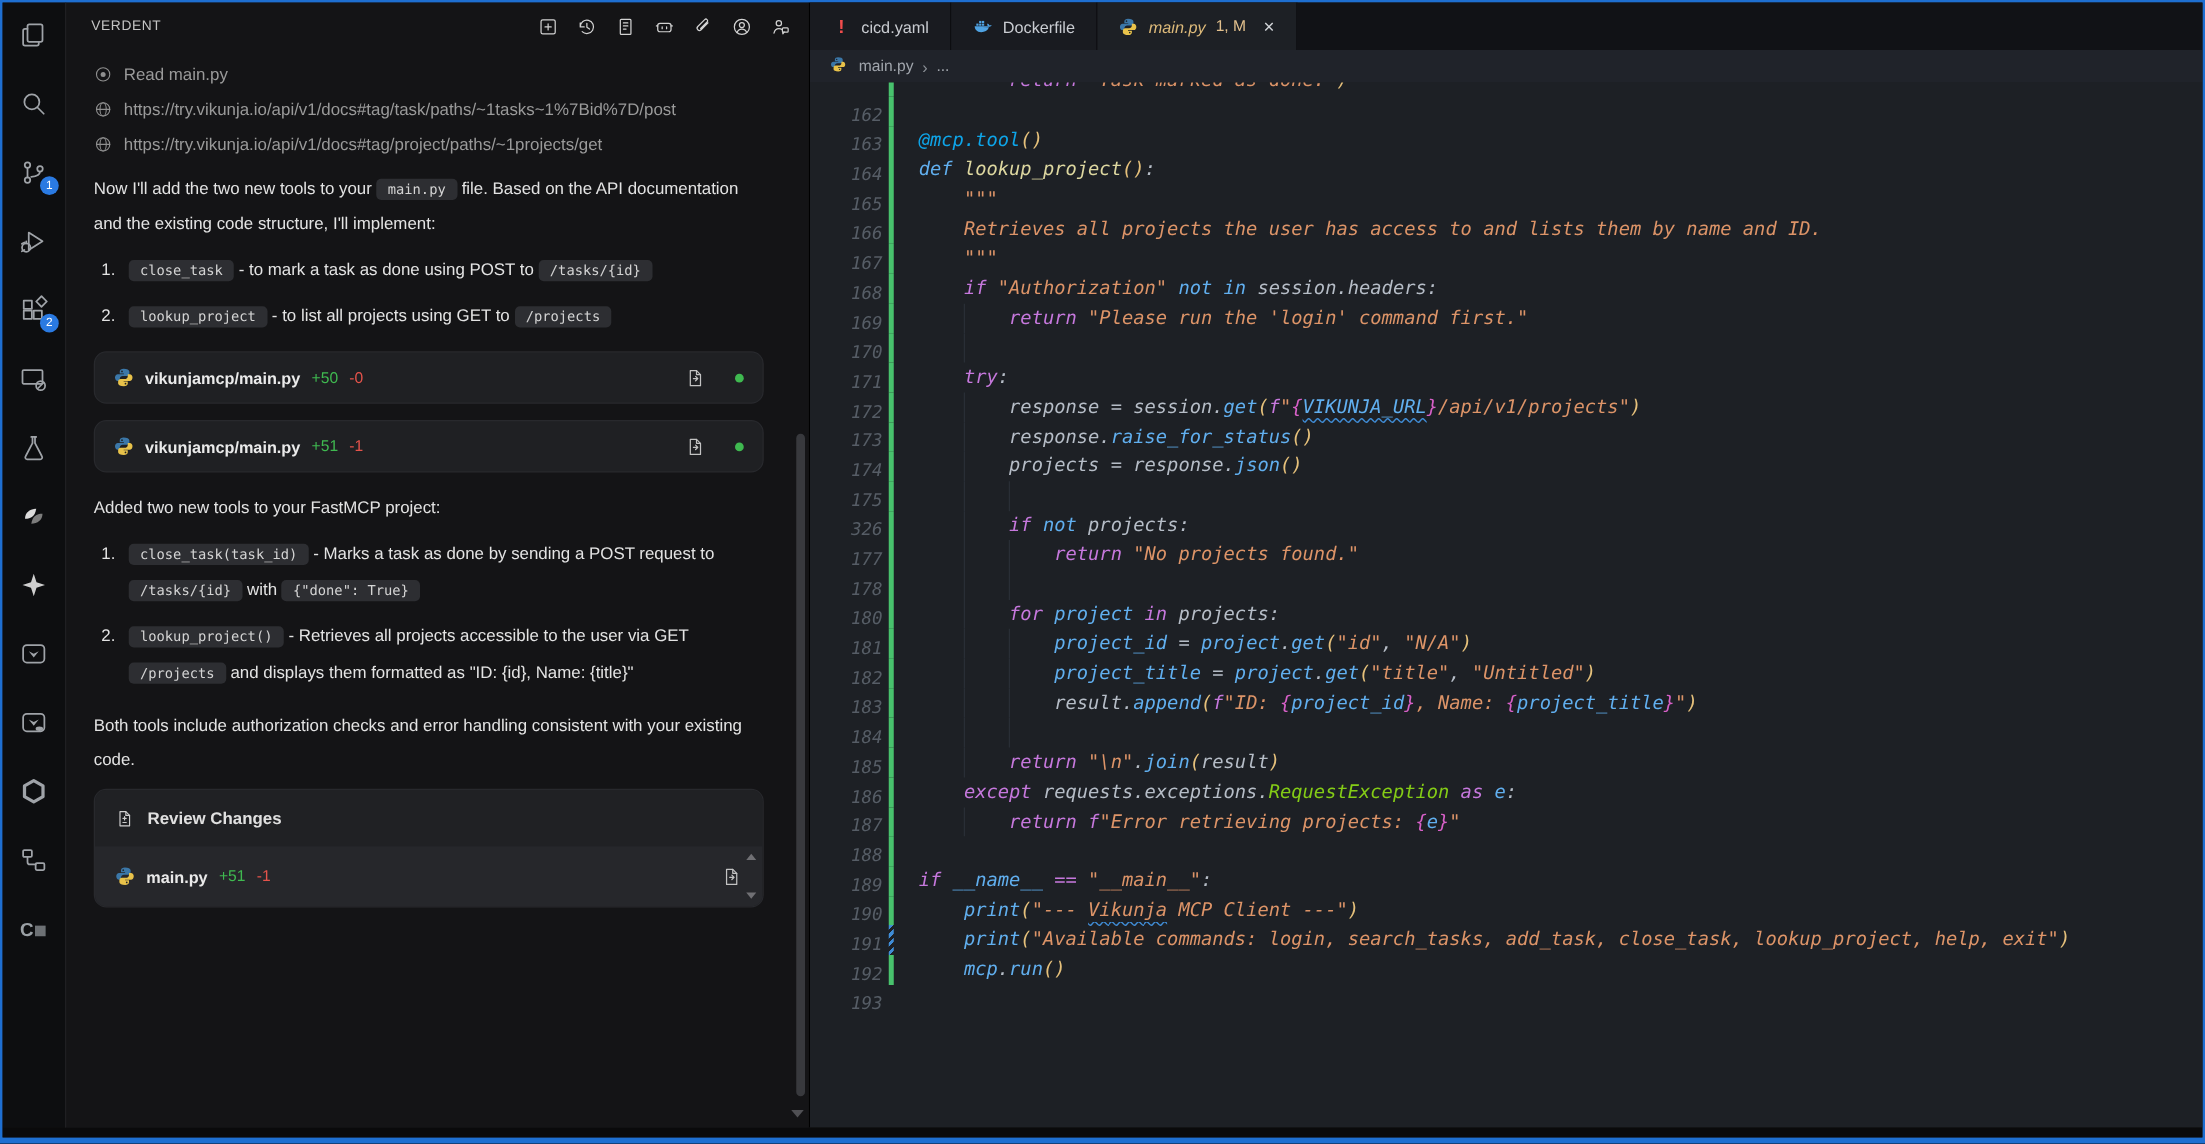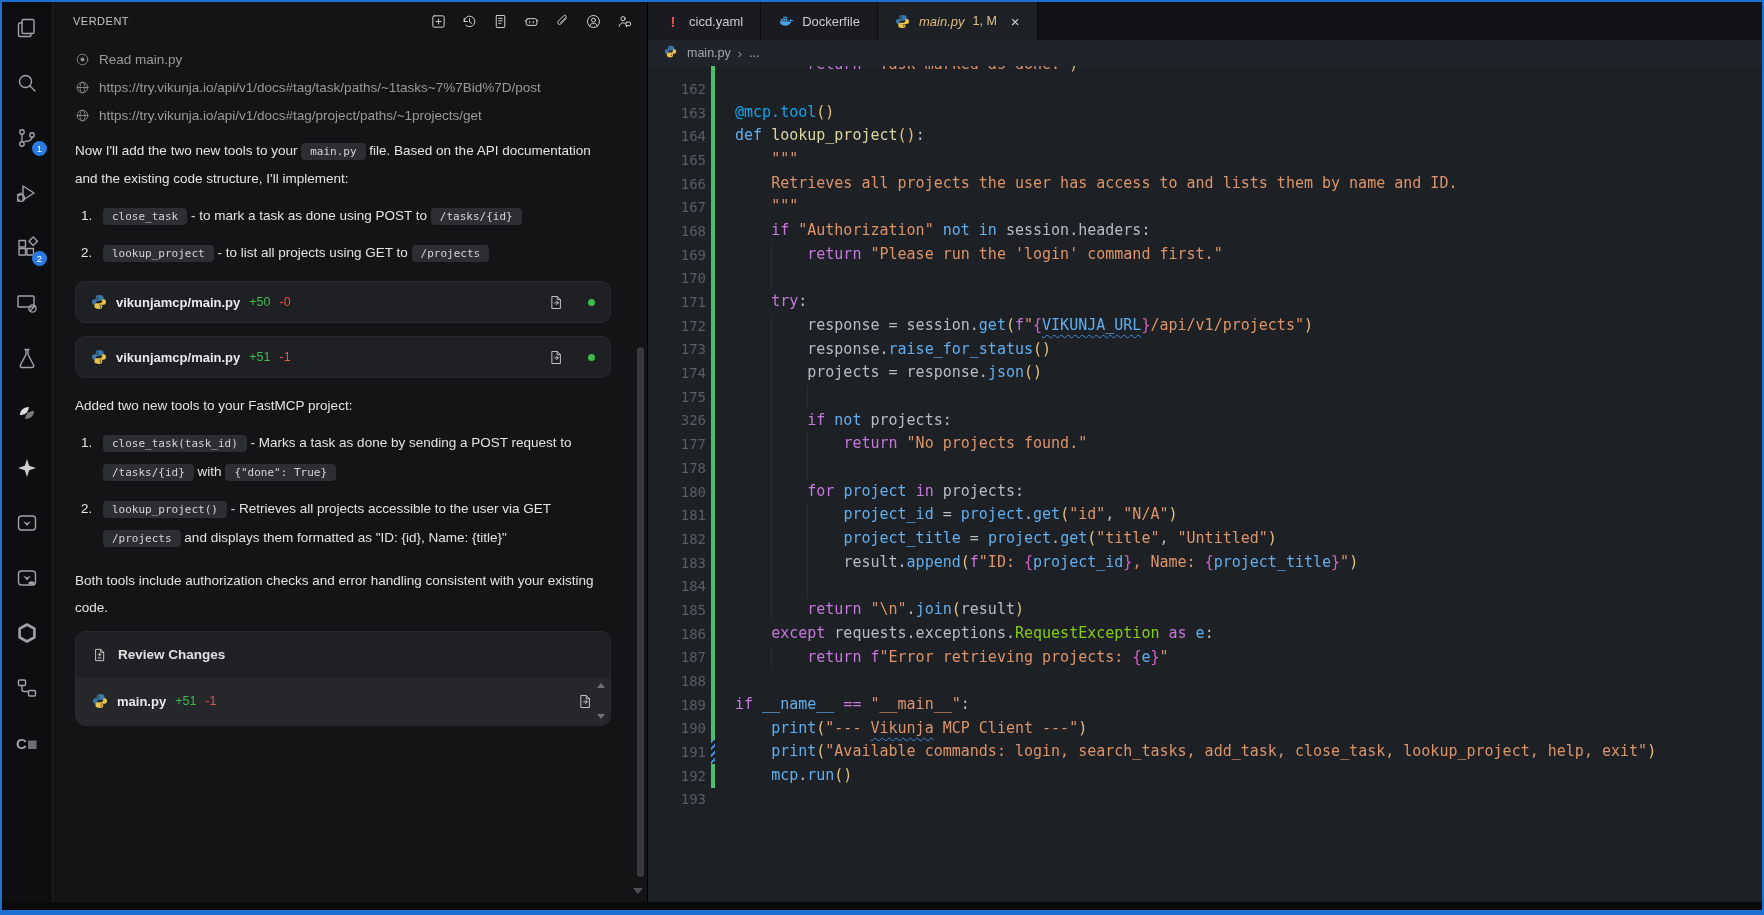--- a/index.html
+++ b/index.html
@@ -74,21 +74,21 @@
   .tab-badge { color:#e2c08d; font-size:12.5px; }
   .tab-close { color:#d2d5d9; font-size:15px; margin-left:6px; cursor:pointer; line-height:1; }
 
   .breadcrumb { height:26px; background:#20232a; display:flex; align-items:center; gap:7px; padding:0 16px; font-size:12.5px; color:#a0a5ac; flex:none; }
   .breadcrumb .pyicon svg { width:13px; height:13px; }
   .crumb-sep { color:#8a8f96; font-size:13px; }
 
   .code-area { flex:1; overflow:hidden; font-family:"DejaVu Sans Mono", monospace; font-size:15px; background:#1d2025; }
   .clip-row { height:11px; overflow:hidden; }
   .clip-row .code-row { margin-top:-13px; }
-  .code-row { height:23.7px; display:flex; align-items:center; white-space:pre; }
+  .code-row { height:23.7px; display:flex; align-items:flex-end; white-space:pre;font-style:italic; }
   .ln { width:58px; text-align:right; color:#565d66; font-size:14px; flex:none; }
   .gm { width:4px; height:23.7px; margin-left:5px; flex:none; }
   .gm.a { background:#48c26d; }
   .gm.m { background:repeating-linear-gradient(135deg,#3f8cd6 0 2.5px,#1d2025 2.5px 5px); }
   .ct { margin-left:20px; position:relative; flex:1; height:23.7px; line-height:23.7px; }
   .guide { position:absolute; top:0; bottom:0; width:1px; background:#292e36; }
   .tk-d  { color:#b6bdc7; }
   .tk-kw { color:#c678dd; }
   .tk-kb { color:#61afef; }
   .tk-fn { color:#61afef; }
@@ -247,21 +247,21 @@
             <span>Read main.py</span>
           </div>
           <div class="link-row">
             <span style="display: inline-flex;">
               <svg viewBox="0 0 24 24" fill="none" stroke="currentColor" stroke-width="1.4" stroke-linecap="round" stroke-linejoin="round">
                 <circle cx="12" cy="12" r="8.5"></circle>
                 <ellipse cx="12" cy="12" rx="4" ry="8.5"></ellipse>
                 <path d="M3.5 12h17"></path>
               </svg>
             </span>
-            <span>https://try.vikunja.io/api/v1/docs#tag/task/paths/~1tasks~7%7Bid%7D/post</span>
+            <span>https://try.vikunja.io/api/v1/docs#tag/task/paths/~1tasks~1%7Bid%7D/post</span>
           </div>
           <div class="link-row">
             <span style="display: inline-flex;">
               <svg viewBox="0 0 24 24" fill="none" stroke="currentColor" stroke-width="1.4" stroke-linecap="round" stroke-linejoin="round">
                 <circle cx="12" cy="12" r="8.5"></circle>
                 <ellipse cx="12" cy="12" rx="4" ry="8.5"></ellipse>
                 <path d="M3.5 12h17"></path>
               </svg>
             </span>
             <span>https://try.vikunja.io/api/v1/docs#tag/project/paths/~1projects/get</span>

